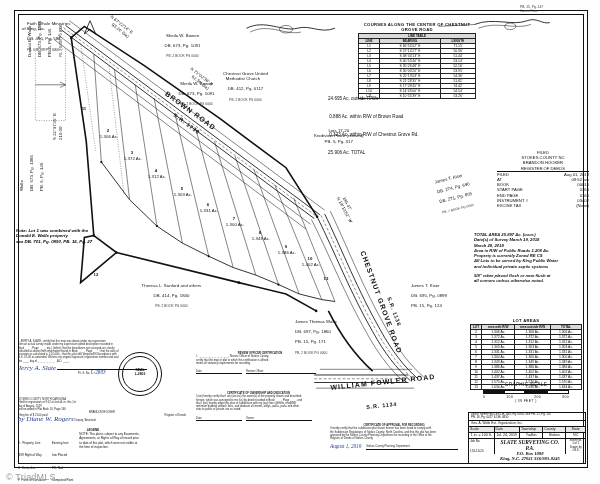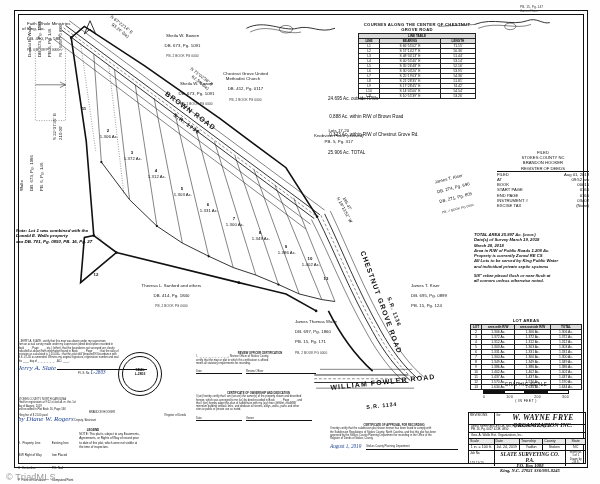--- a/index.html
+++ b/index.html
@@ -532,32 +532,20 @@
     <div style="display:flex;justify-content:space-between;width:86px;margin:0 auto;font-size:3.4px;">
       <span>0</span>
       <span>100</span>
       <span>200</span>
       <span>300</span>
     </div>
     <div style="font-size:3.4px;">( IN FEET )</div>
   </div>
 
   <div class="titleblock">
-    <div class="tb-r" style="height:11px;">
-      <div class="tb-c" style="width:22%;font-size:3.2px;">REVISIONS</div>
-      <div style="width:78%;">
-        <div style="display:flex;align-items:flex-start;">
-          <span style="font-size:3.6px;padding-left:2px;">for</span>
-          <span style="flex:1;">
-            <div class="tb-big">W. WAYNE FRYE</div>
-            <div class="tb-mid">ORGANIZATION INC.</div>
-          </span>
-        </div>
-      </div>
-    </div>
     <div class="tb-r" style="height:7px;">
       <div style="width:100%;padding-left:2px;font-size:2.9px;line-height:3.4px;">
         <div>DEED REFERENCES DB. 680, Pg. 0816, see PB. 15, Pg. 147</div>
         <div>PB. 16, Pg. 0027 &amp; DB. 0850</div>
       </div>
     </div>
     <div class="tb-r" style="height:5px;">
       <div style="width:100%;padding-left:2px;font-size:3.2px;">Geo. A. Walle Est. Organization, Inc.</div>
     </div>
     <div class="tb-r" style="height:5px;background:#e8e8e8;">

